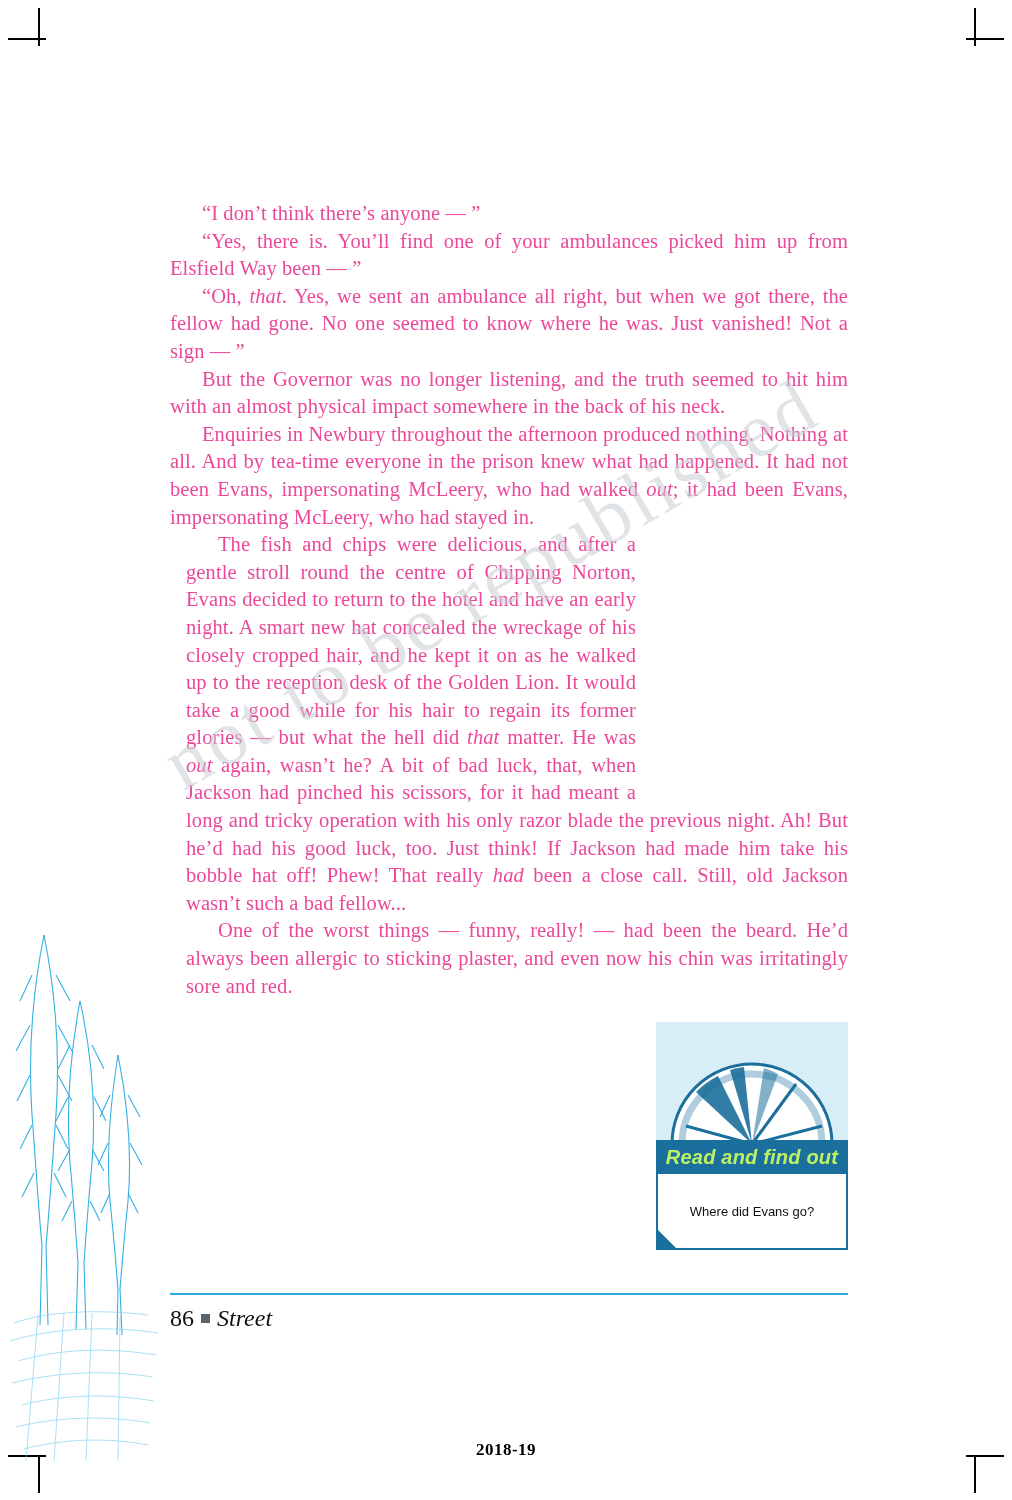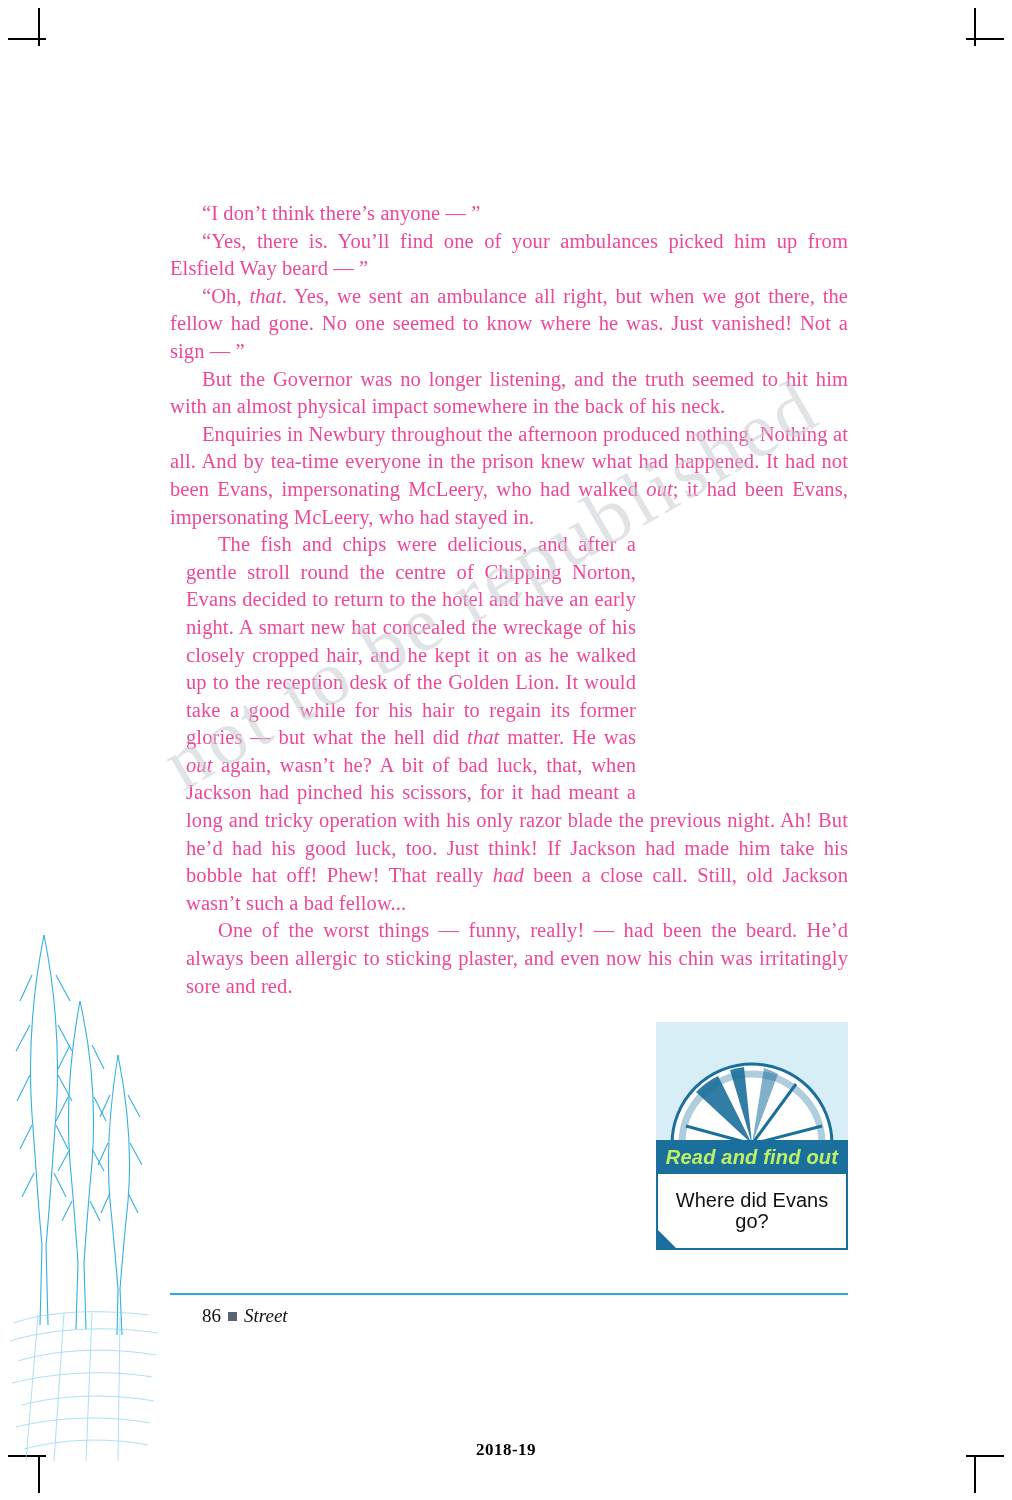--- a/index.html
+++ b/index.html
@@ -124,21 +124,21 @@
   .rfo-q {
     position: absolute;
     left: 0; top: 152px;
     width: 192px;
     height: 76px;
     background: #ffffff;
     border: 2px solid #1b6f9c;
     border-top: none;
     box-sizing: border-box;
     font-family: "Liberation Sans", sans-serif;
-    font-size: 20px;
+    font-size: 13px;
     color: #111;
     display: flex;
     align-items: center;
     justify-content: center;
     text-align: center;
     padding: 10px 10px;
     line-height: 21px;
   }
   .rfo-corner {
     position: absolute;
@@ -156,27 +156,26 @@
     width: 678px;
     height: 1.6px;
     background: #29abe2;
     z-index: 4;
   }
   .footer {
     position: absolute;
     left: 170px;
     top: 1305px;
     width: 400px;
-    font-size: 19px;
+    font-size: 24px;
     color: #111;
     z-index: 4;
     display: flex;
     align-items: center;
     gap: 7px;
-    margin-left: 32px;
   }
   .footer-sq {
     display: inline-block;
     width: 9px;
     height: 9px;
     background: #5a6470;
   }
   .footer-book { font-style: italic; }
 
   .year {
@@ -227,21 +226,21 @@
     <path d="M8 522 C48 512 98 510 142 518"></path>
     <path d="M16 544 C54 534 98 532 140 540"></path>
     <path d="M30 410 L18 556 M56 408 L46 556 M84 408 L78 556 M112 412 L110 556"></path>
   </g>
 </svg>
 
 <div class="watermark">not to be republished</div>
 
 <div class="page-body">
   <p class="para">“I don’t think there’s anyone — ”</p>
-  <p class="para">“Yes, there is. You’ll find one of your ambulances picked him up from Elsfield Way beard — ”</p>
+  <p class="para">“Yes, there is. You’ll find one of your ambulances picked him up from Elsfield Way been — ”</p>
   <p class="para">“Oh, <i>that</i>. Yes, we sent an ambulance all right, but when we got there, the fellow had gone. No one seemed to know where he was. Just vanished! Not a sign — ”</p>
   <p class="para">But the Governor was no longer listening, and the truth seemed to hit him with an almost physical impact somewhere in the back of his neck.</p>
   <p class="para">Enquiries in Newbury throughout the afternoon produced nothing. Nothing at all. And by tea-time everyone in the prison knew what had happened. It had not been Evans, impersonating McLeery, who had walked <i>out</i>; it had been Evans, impersonating McLeery, who had stayed in.</p>
 
   <div class="wrapper-area">
     <div class="float-box"></div>
     <p class="para">The fish and chips were delicious, and after a gentle stroll round the centre of Chipping Norton, Evans decided to return to the hotel and have an early night. A smart new hat concealed the wreckage of his closely cropped hair, and he kept it on as he walked up to the reception desk of the Golden Lion. It would take a good while for his hair to regain its former glories — but what the hell did <i>that</i> matter. He was <i>out</i> again, wasn’t he? A bit of bad luck, that, when Jackson had pinched his scissors, for it had meant a long and tricky operation with his only razor blade the previous night. Ah! But he’d had his good luck, too. Just think! If Jackson had made him take his bobble hat off! Phew! That really <i>had</i> been a close call. Still, old Jackson wasn’t such a bad fellow...</p>
     <p class="para">One of the worst things — funny, really! — had been the beard. He’d always been allergic to sticking plaster, and even now his chin was irritatingly sore and red.</p>
   </div>
 </div>

